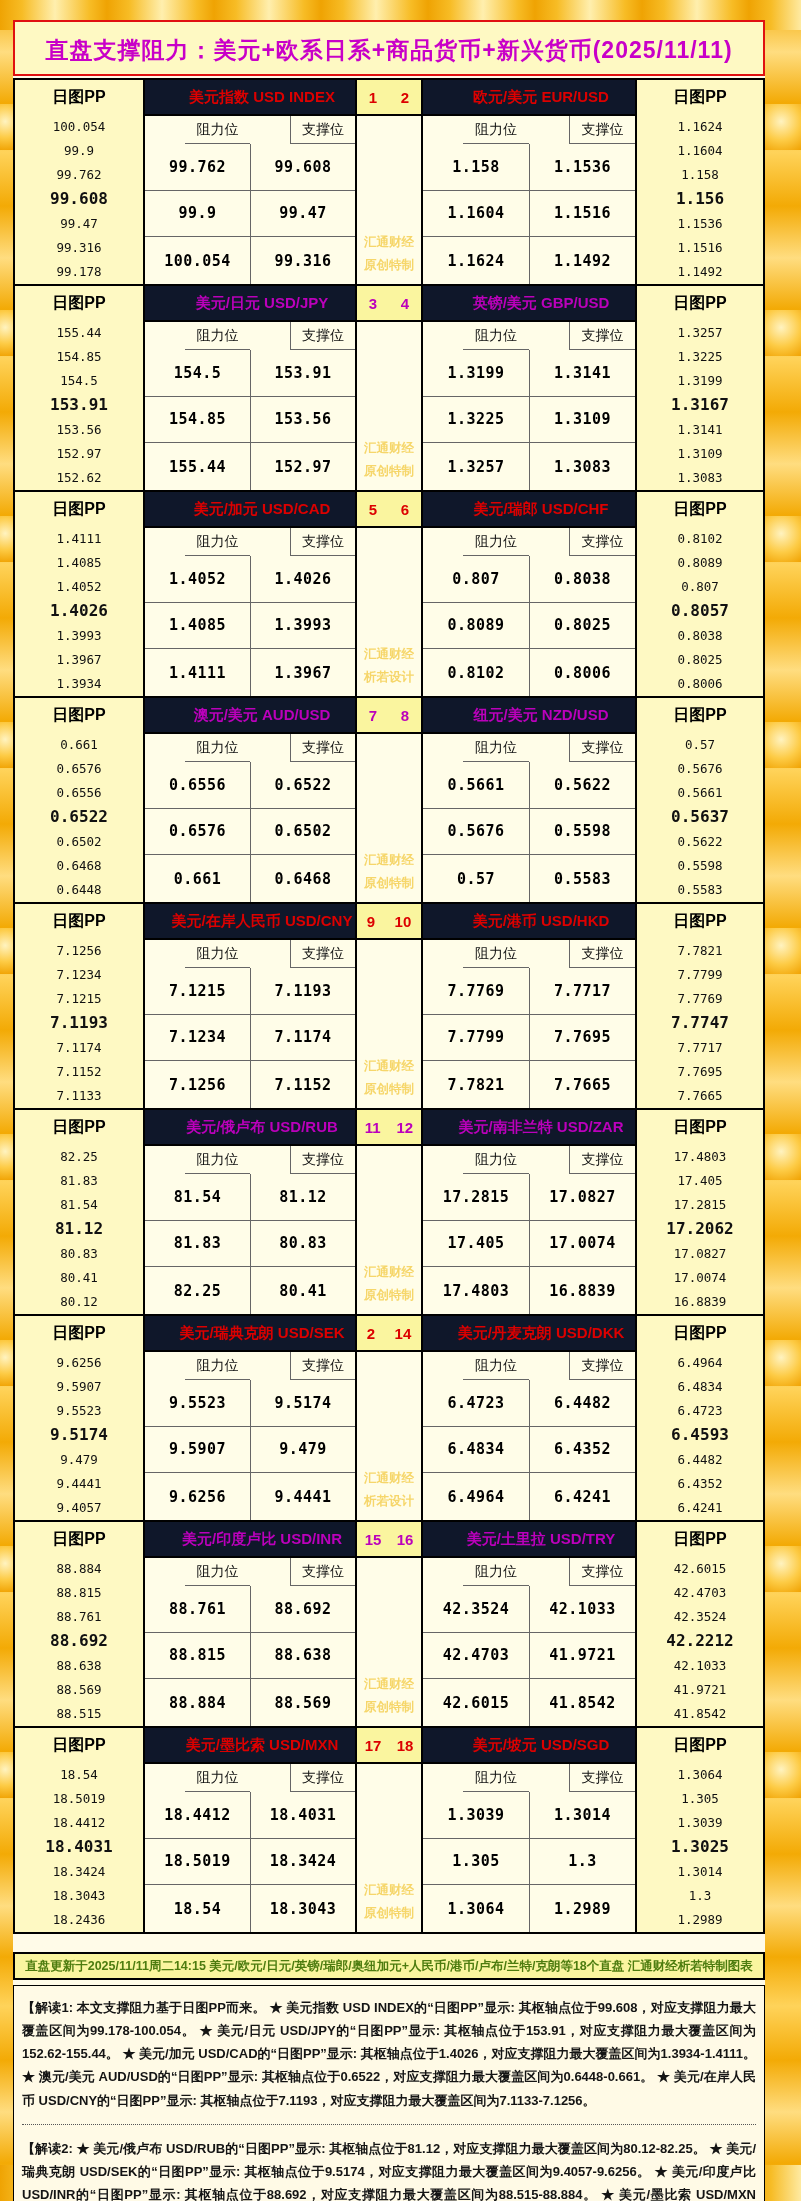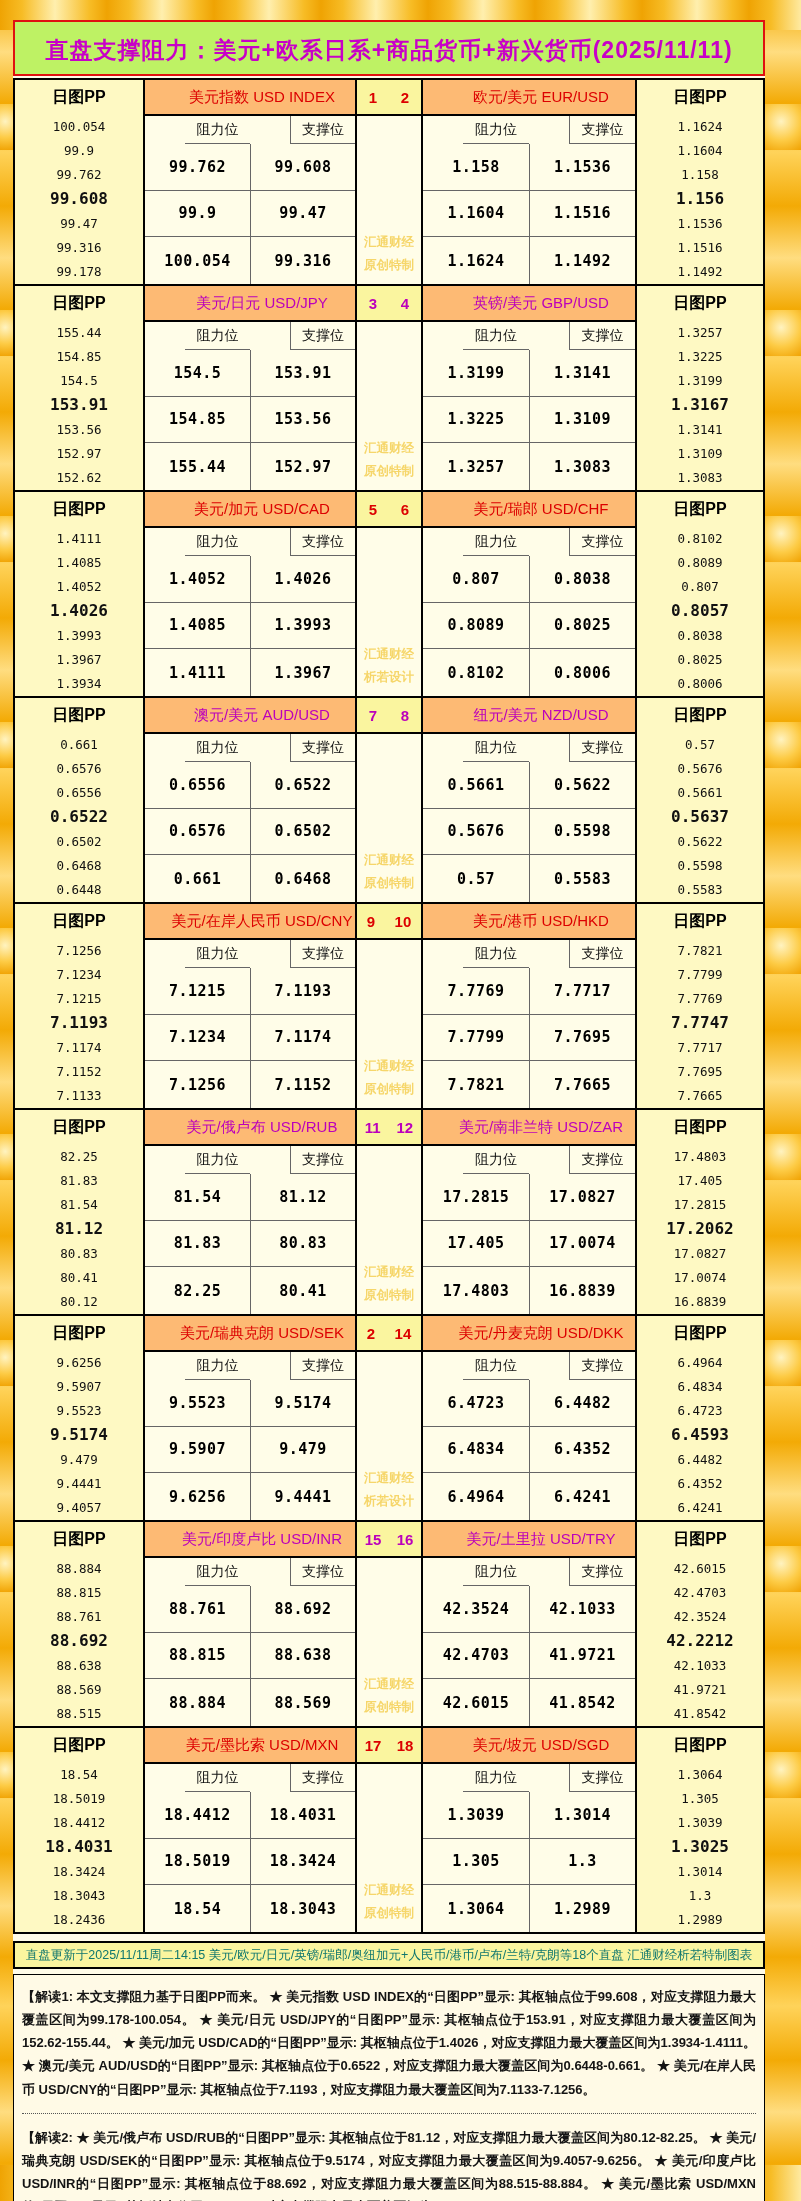--- a/index.html
+++ b/index.html
@@ -15,21 +15,21 @@
   .frame-bottom{bottom:0;height:36px;}
   .frame-side{position:absolute;top:0;bottom:0;z-index:4;
     background:repeating-linear-gradient(180deg,#F3AA05 0px,#FFDD80 52px,#F3AA05 103px,#FFD35A 152px,#F3AA05 206px);}
   .frame-left{left:0;width:13px;}
   .frame-right{right:0;width:36px;}
 
   
   .content{position:absolute;top:20px;left:13px;width:752px;z-index:10;}
 
   .header-box{
-    border:2px solid #E01010;background:#bef264;text-align:center;
+    border:2px solid #E01010;background:#fef9c3;text-align:center;
     padding:13px 4px 8px 4px;box-sizing:border-box;
   }
   .title{color:#C800C8;font-size:23px;font-weight:bold;letter-spacing:1px;white-space:nowrap;}
   .subtitle{margin-top:16px;font-size:12.5px;font-weight:bold;color:#151515;white-space:nowrap;}
 
   
   #blocks{margin-top:2px;}
   .block{
     position:relative;height:204px;box-sizing:content-box;
     display:grid;grid-template-columns:130px 210px 68px 212px 128px;
@@ -45,46 +45,46 @@
   .pp-col{background:#fef9c3;display:flex;flex-direction:column;}
   .pp-left{border-right:2px solid #000;}
   .pp-right{border-left:2px solid #000;}
   .pp-head{height:34px;flex:0 0 34px;display:flex;align-items:center;justify-content:center;
     font-size:16px;font-weight:bold;color:#000;}
   .pp-val{flex:1;display:flex;align-items:center;justify-content:center;
     font-family:"DejaVu Sans Mono",monospace;font-size:12.5px;color:#111;}
   .pp-val.pivot{font-weight:bold;font-size:16px;}
 
   .pair-table{display:flex;flex-direction:column;}
-  .pair-title{height:34px;flex:0 0 34px;background:#fdba74;border-bottom:2px solid #000;
+  .pair-title{height:34px;flex:0 0 34px;background:#0f172a;border-bottom:2px solid #000;
     display:flex;align-items:center;justify-content:center;
-    font-size:15px;font-weight:normal;color:var(--accent,#DC0000);white-space:nowrap;padding-left:24px;}
+    font-size:15px;font-weight:bold;color:var(--accent,#DC0000);white-space:nowrap;padding-left:24px;}
   .rs-grid{flex:1;display:grid;grid-template-columns:1fr 1fr;grid-template-rows:28px 1fr 1fr 1fr;}
   .rs-head{display:flex;align-items:center;justify-content:center;
     font-size:14px;color:#111;border-bottom:1px solid #666;margin-left:40px;}
   .rs-head.sup{border-left:1px solid #666;}
   .rs-cell{display:flex;align-items:center;justify-content:center;
     font-family:"DejaVu Sans Mono",monospace;font-size:15px;font-weight:bold;color:#000;
     border-bottom:1px solid #666;letter-spacing:.5px;}
   .rs-cell.c1{border-left:1px solid #666;}
   .rs-cell.last{border-bottom:none;}
 
   .center-col{border-left:2px solid #000;border-right:2px solid #000;display:flex;flex-direction:column;}
   .center-head{height:34px;flex:0 0 34px;background:#FAF59F;border-bottom:2px solid #000;
     display:flex;align-items:center;justify-content:space-around;
     font-size:15px;font-weight:bold;color:var(--accent,#DC0000);}
   .center-body{flex:1;position:relative;}
   .wm{position:absolute;left:0;right:0;bottom:6px;text-align:center;
     color:#F6D66A;font-size:12.5px;font-weight:bold;line-height:1.9;}
   .wm div{white-space:nowrap;}
 
   
-  .footer-band{margin-top:7px;border:2px solid #000;background:#FAF59F;
+  .footer-band{margin-top:18px;border:2px solid #000;background:#FAF59F;
     height:24px;display:flex;align-items:center;justify-content:center;
-    font-size:12.5px;font-weight:normal;color:#0f766e;white-space:nowrap;}
+    font-size:12.5px;font-weight:bold;color:#4d7c0f;white-space:nowrap;}
   .notes-box{margin-top:5px;border:1px solid #000;background:#FFFAE6;position:relative;
     padding:10px 8px 14px 8px;box-sizing:border-box;}
   .note{margin:0;font-size:13px;font-weight:bold;color:#141414;line-height:1.78;text-align:justify;}
   .dotted-divider{border-top:1px dotted #555;margin:12px 0;}
 </style>
 </head>
 <body>
 
 <div class="frame-band frame-top"></div>
 <div class="frame-band frame-bottom"></div>

